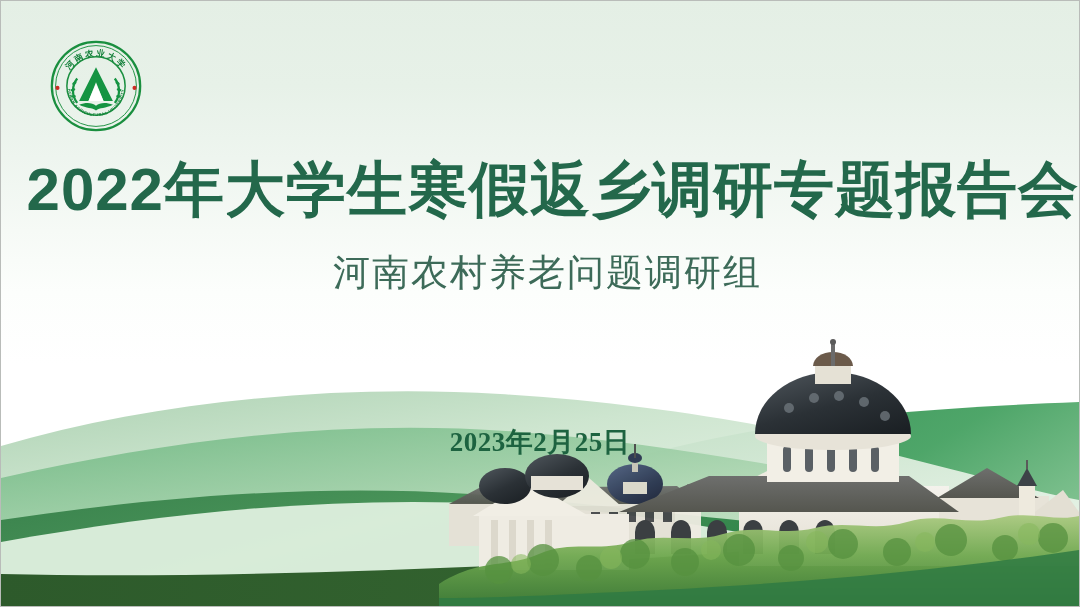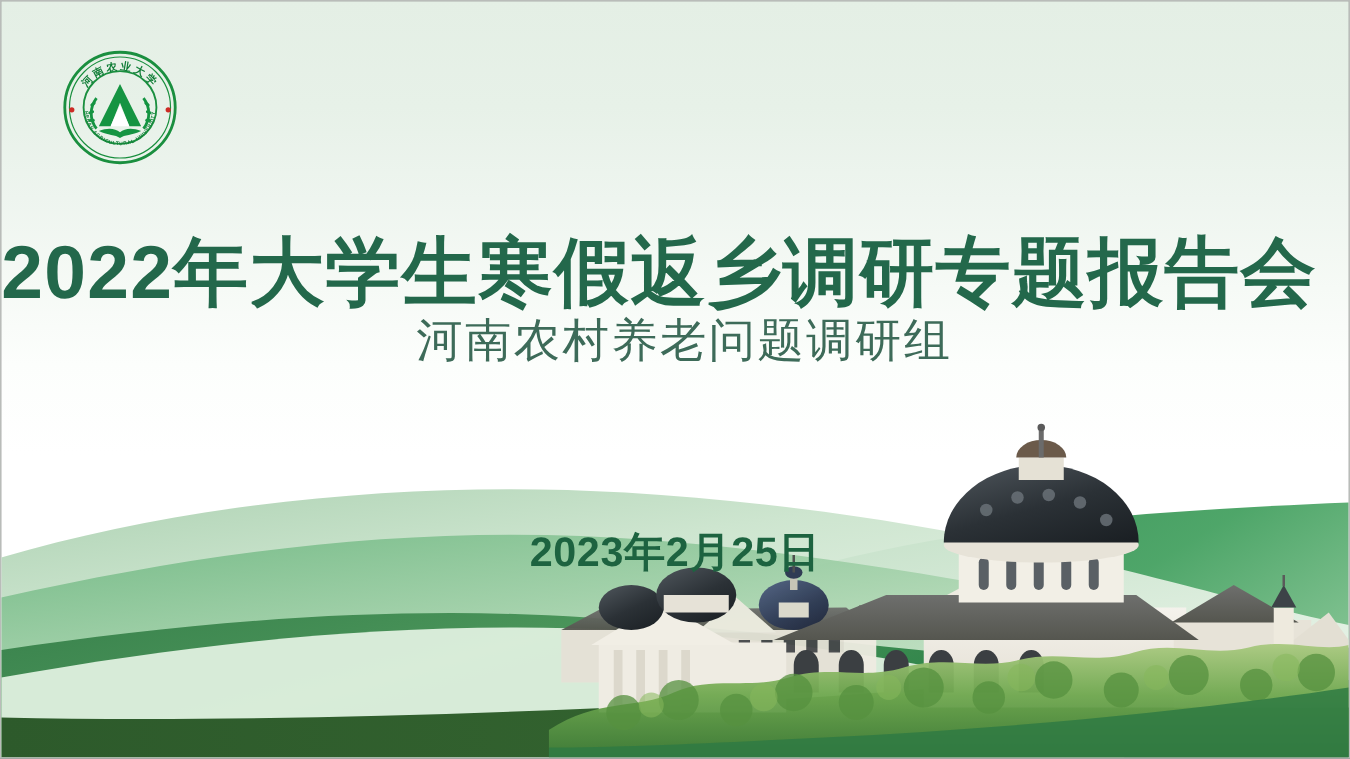--- a/index.html
+++ b/index.html
@@ -57,28 +57,27 @@
     width: 94px;
     height: 94px;
   }
 
   
   .title {
     position: absolute;
     left: 0;
     right: 0;
     top: 152px;
-    text-align: left;
+    text-align: right;
     font-size: 60px;
     line-height: 74px;
     font-weight: 700;
     letter-spacing: 1px;
     color: #23684b;
     white-space: nowrap;
-    margin-top: 28px;
   }
 
   .subtitle {
     position: absolute;
     left: 15px;
     right: 0;
     top: 248px;
     text-align: center;
     font-size: 37px;
     line-height: 48px;
@@ -87,22 +86,22 @@
     color: #3d6b59;
     white-space: nowrap;
   }
 
   .date {
     position: absolute;
     left: 0;
     right: 0;
     top: 424px;
     text-align: center;
-    font-family: Liberation Sans, sans-serif;
-    font-size: 33px;
+    font-family: Liberation Serif, serif;
+    font-size: 27px;
     line-height: 34px;
     font-weight: 700;
     letter-spacing: 0.5px;
     color: #1d6340;
     white-space: nowrap;
   }
 </style>
 </head>
 <body>
 

